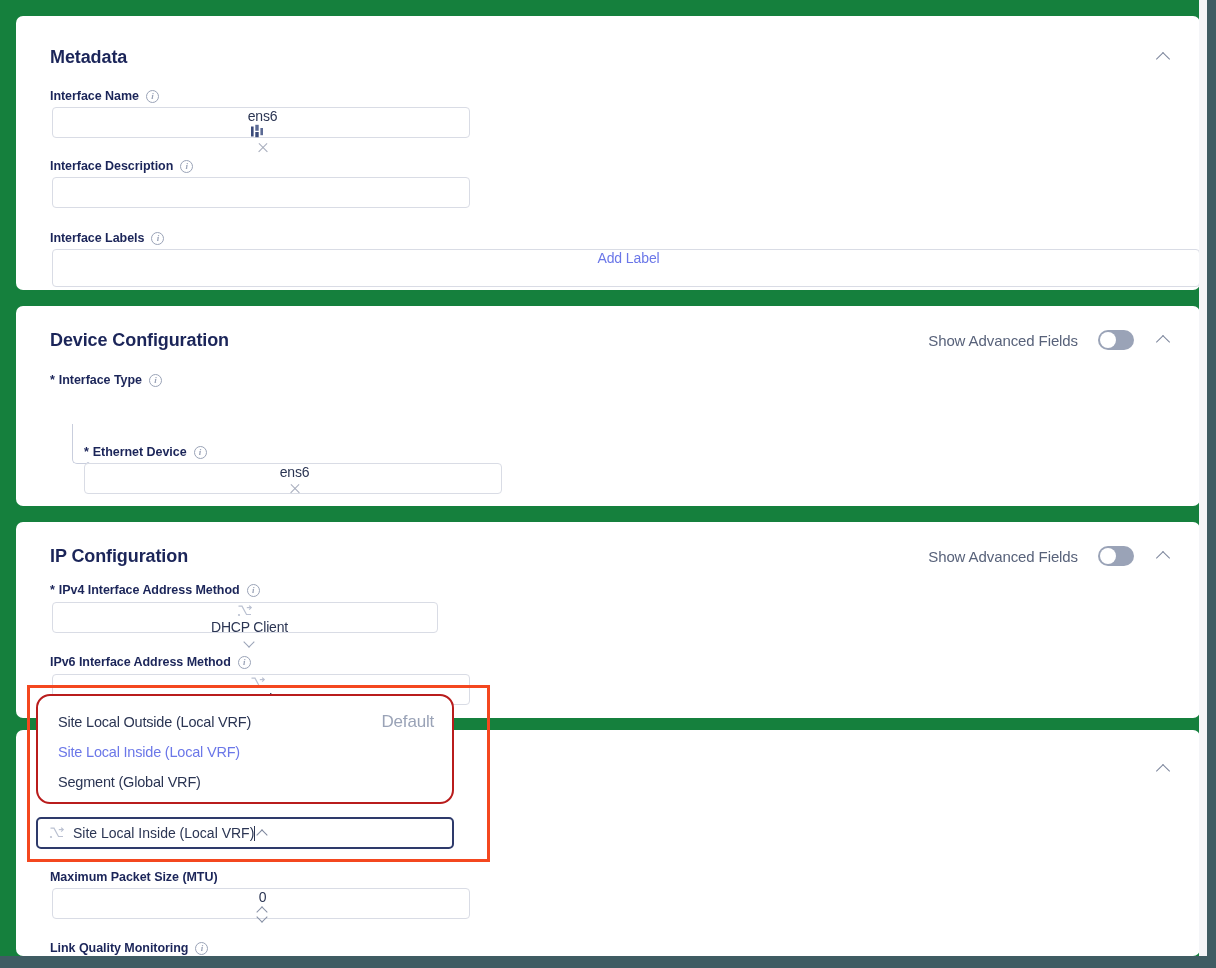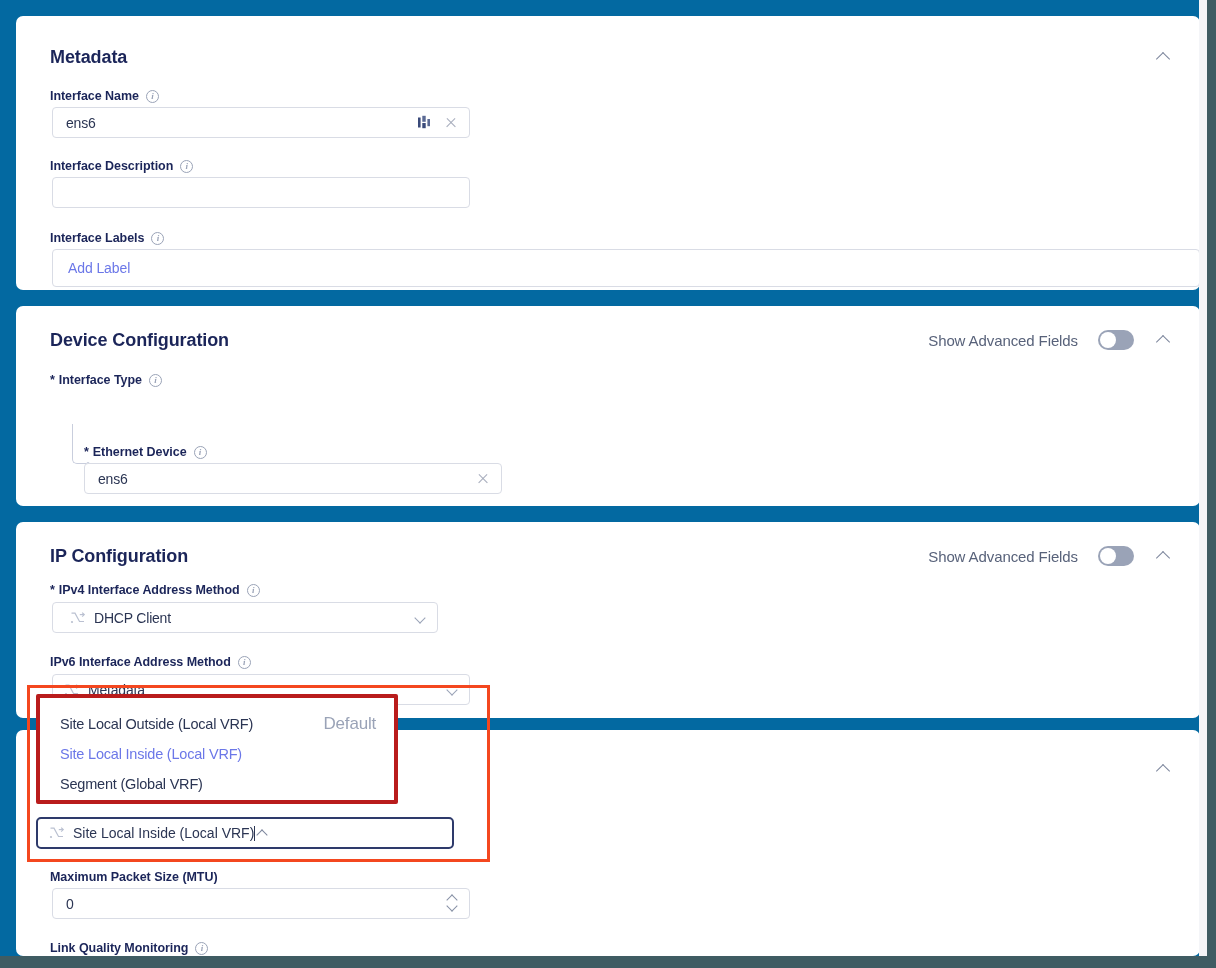--- a/index.html
+++ b/index.html
@@ -16,22 +16,23 @@
     background: #f4f5f8;
     color: #1b2559;
     position: relative;
   }
 
   
   #viewport {
     position: absolute;
     left: 0; top: 0;
     width: 1216px; height: 968px;
-    background: #0369a1;
+    background: #15803d;
     overflow: hidden;
+    text-align: right;
   }
   .right-edge {
     position: absolute;
     right: 0; top: 0;
     width: 9px; height: 968px;
     background: #3f5c63;
     z-index: 60;
   }
   .bottom-edge {
     position: absolute;
@@ -154,20 +155,21 @@
     height: 31px;
     border: 1px solid #d9dce5;
     border-radius: 4px;
     background: #ffffff;
     display: flex;
     align-items: center;
     padding: 0 10px 0 13px;
     font-size: 14px;
     color: #2b3553;
     position: relative;
+    flex-direction: column;
   }
   .input.focus { border-color: #aab6f0; }
 
   .input .val { flex: 1; letter-spacing: -0.2px; }
 
   .clear-x {
     width: 16px; height: 16px;
     position: relative;
     flex: none;
     cursor: pointer;
@@ -268,25 +270,25 @@
     border-radius: 50%;
     border: 1px solid #c9cedd;
     background: #fff;
   }
 
   
   #dropdown-panel {
     position: absolute;
     left: 36px;
     top: 694px;
-    width: 362px;
+    width: 418px;
     height: 110px;
     background: #ffffff;
-    border: 4px solid #b91c1c;
-    border-radius: 2px;
+    border: 2px solid #b91c1c;
+    border-radius: 14px;
     z-index: 40;
     padding-top: 11px;
   }
   .dd-option {
     height: 30px;
     display: flex;
     align-items: center;
     padding: 0 18px 0 20px;
     font-size: 14.5px;
     color: #2b3553;

